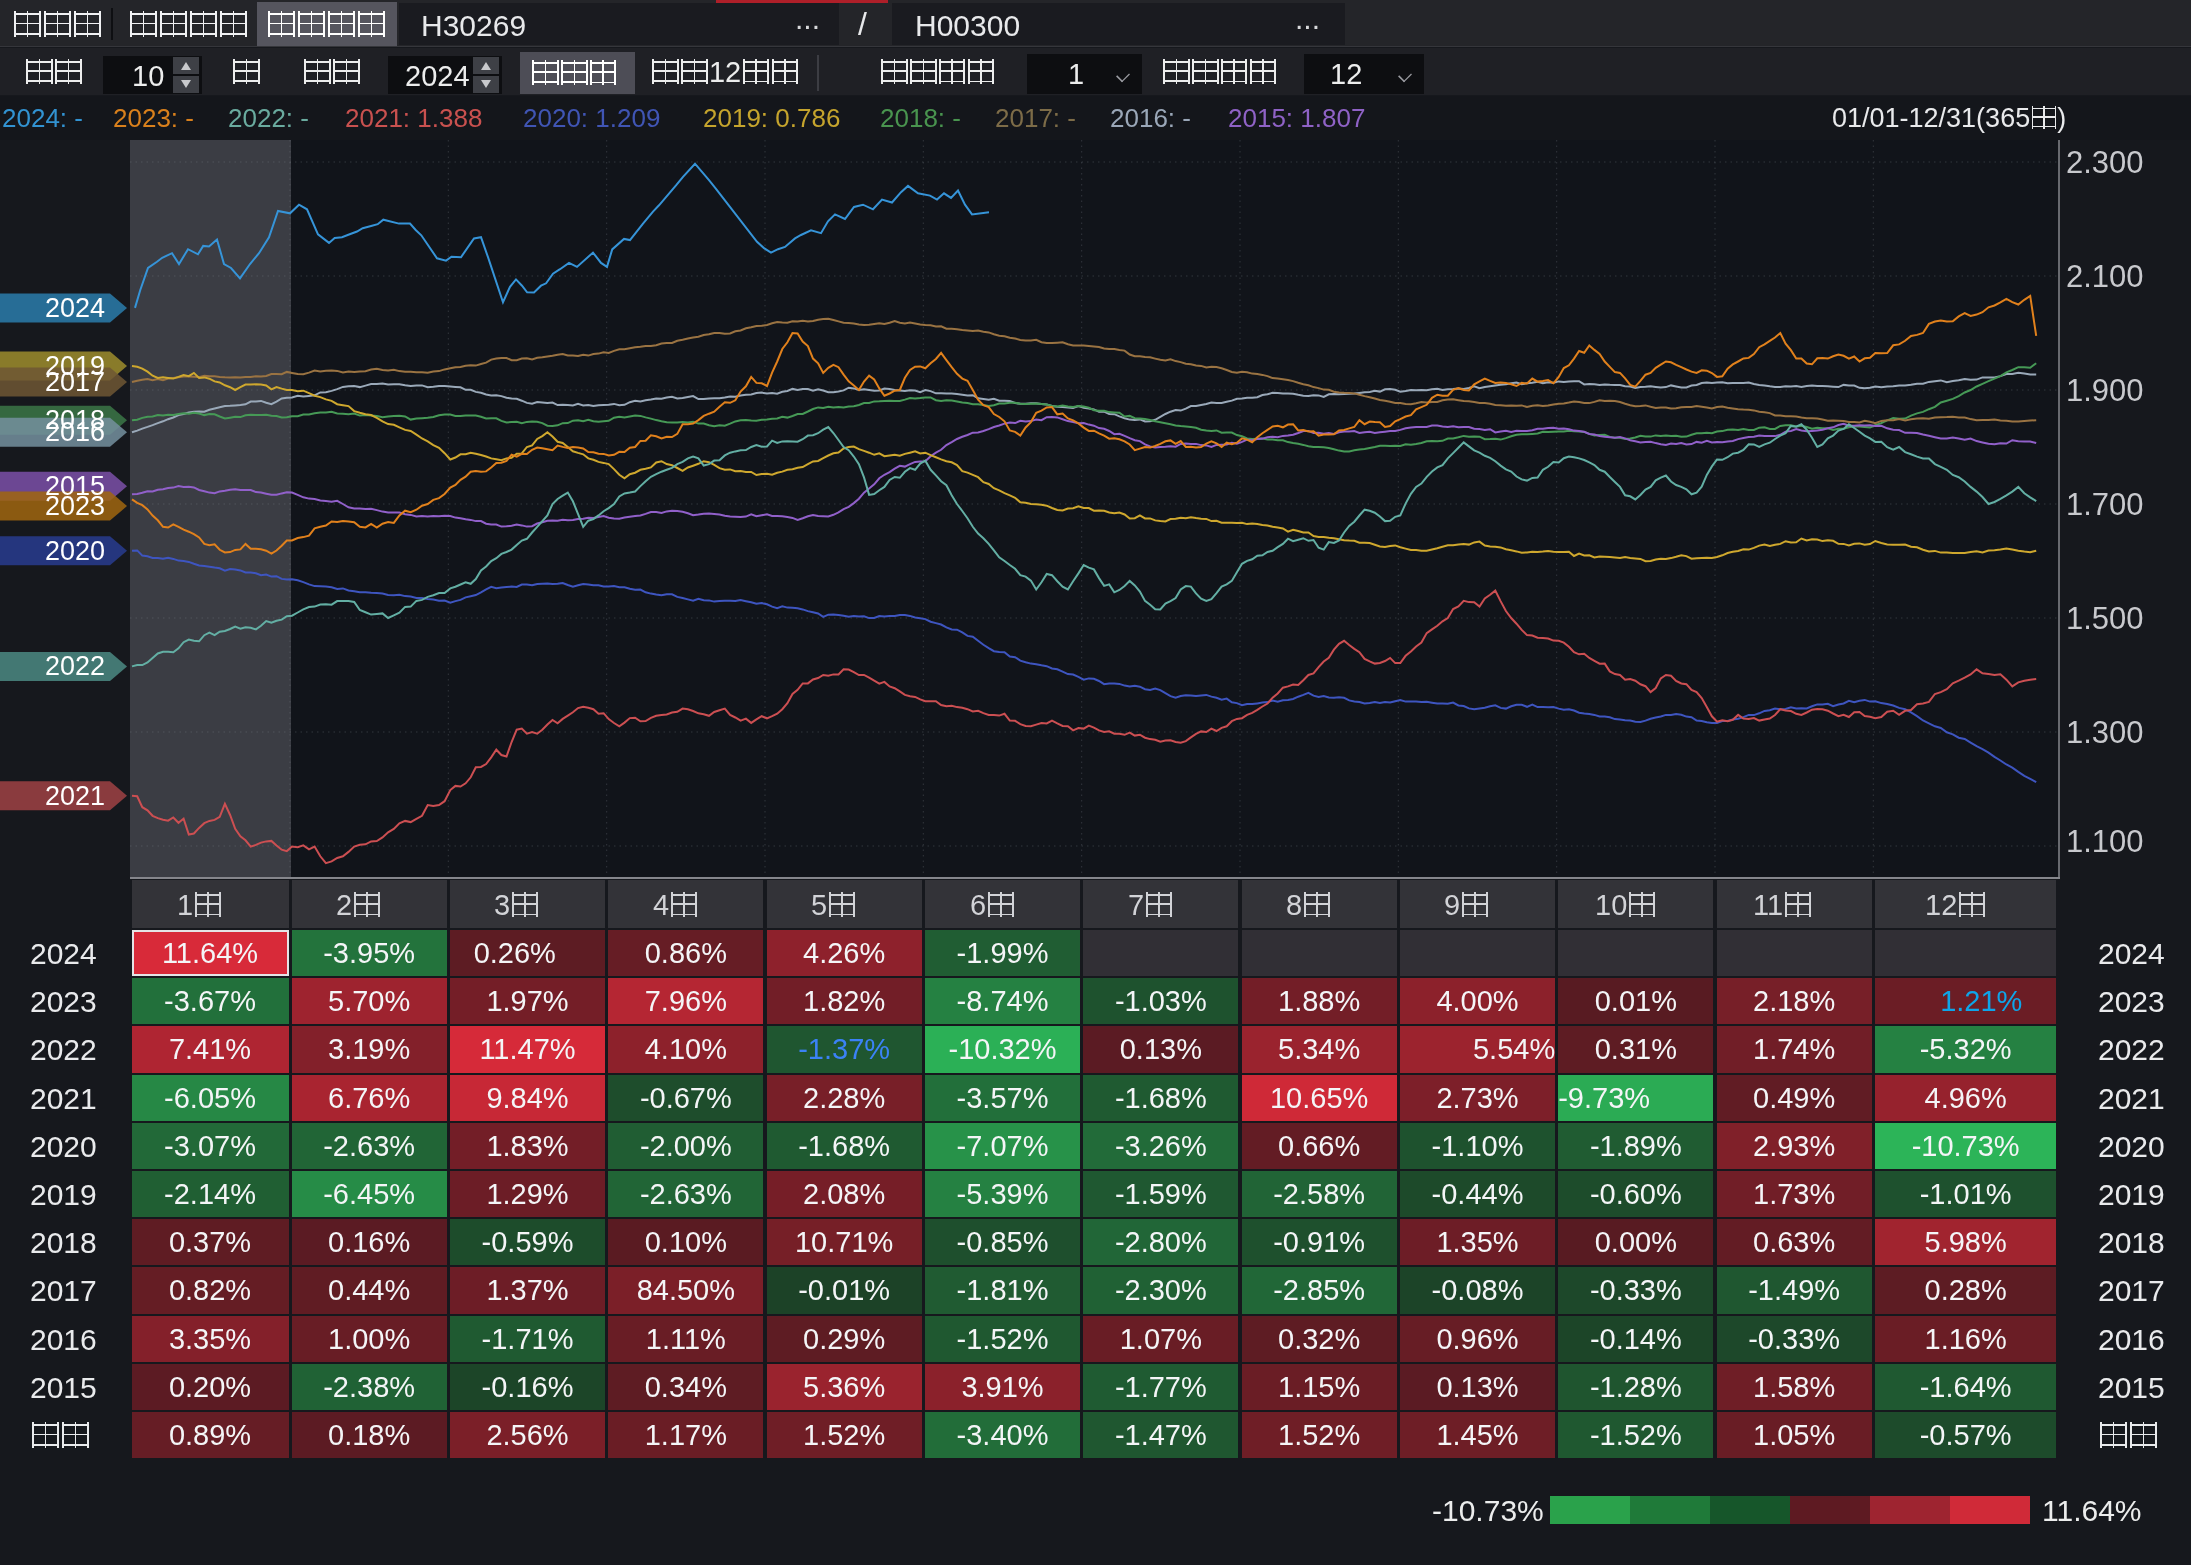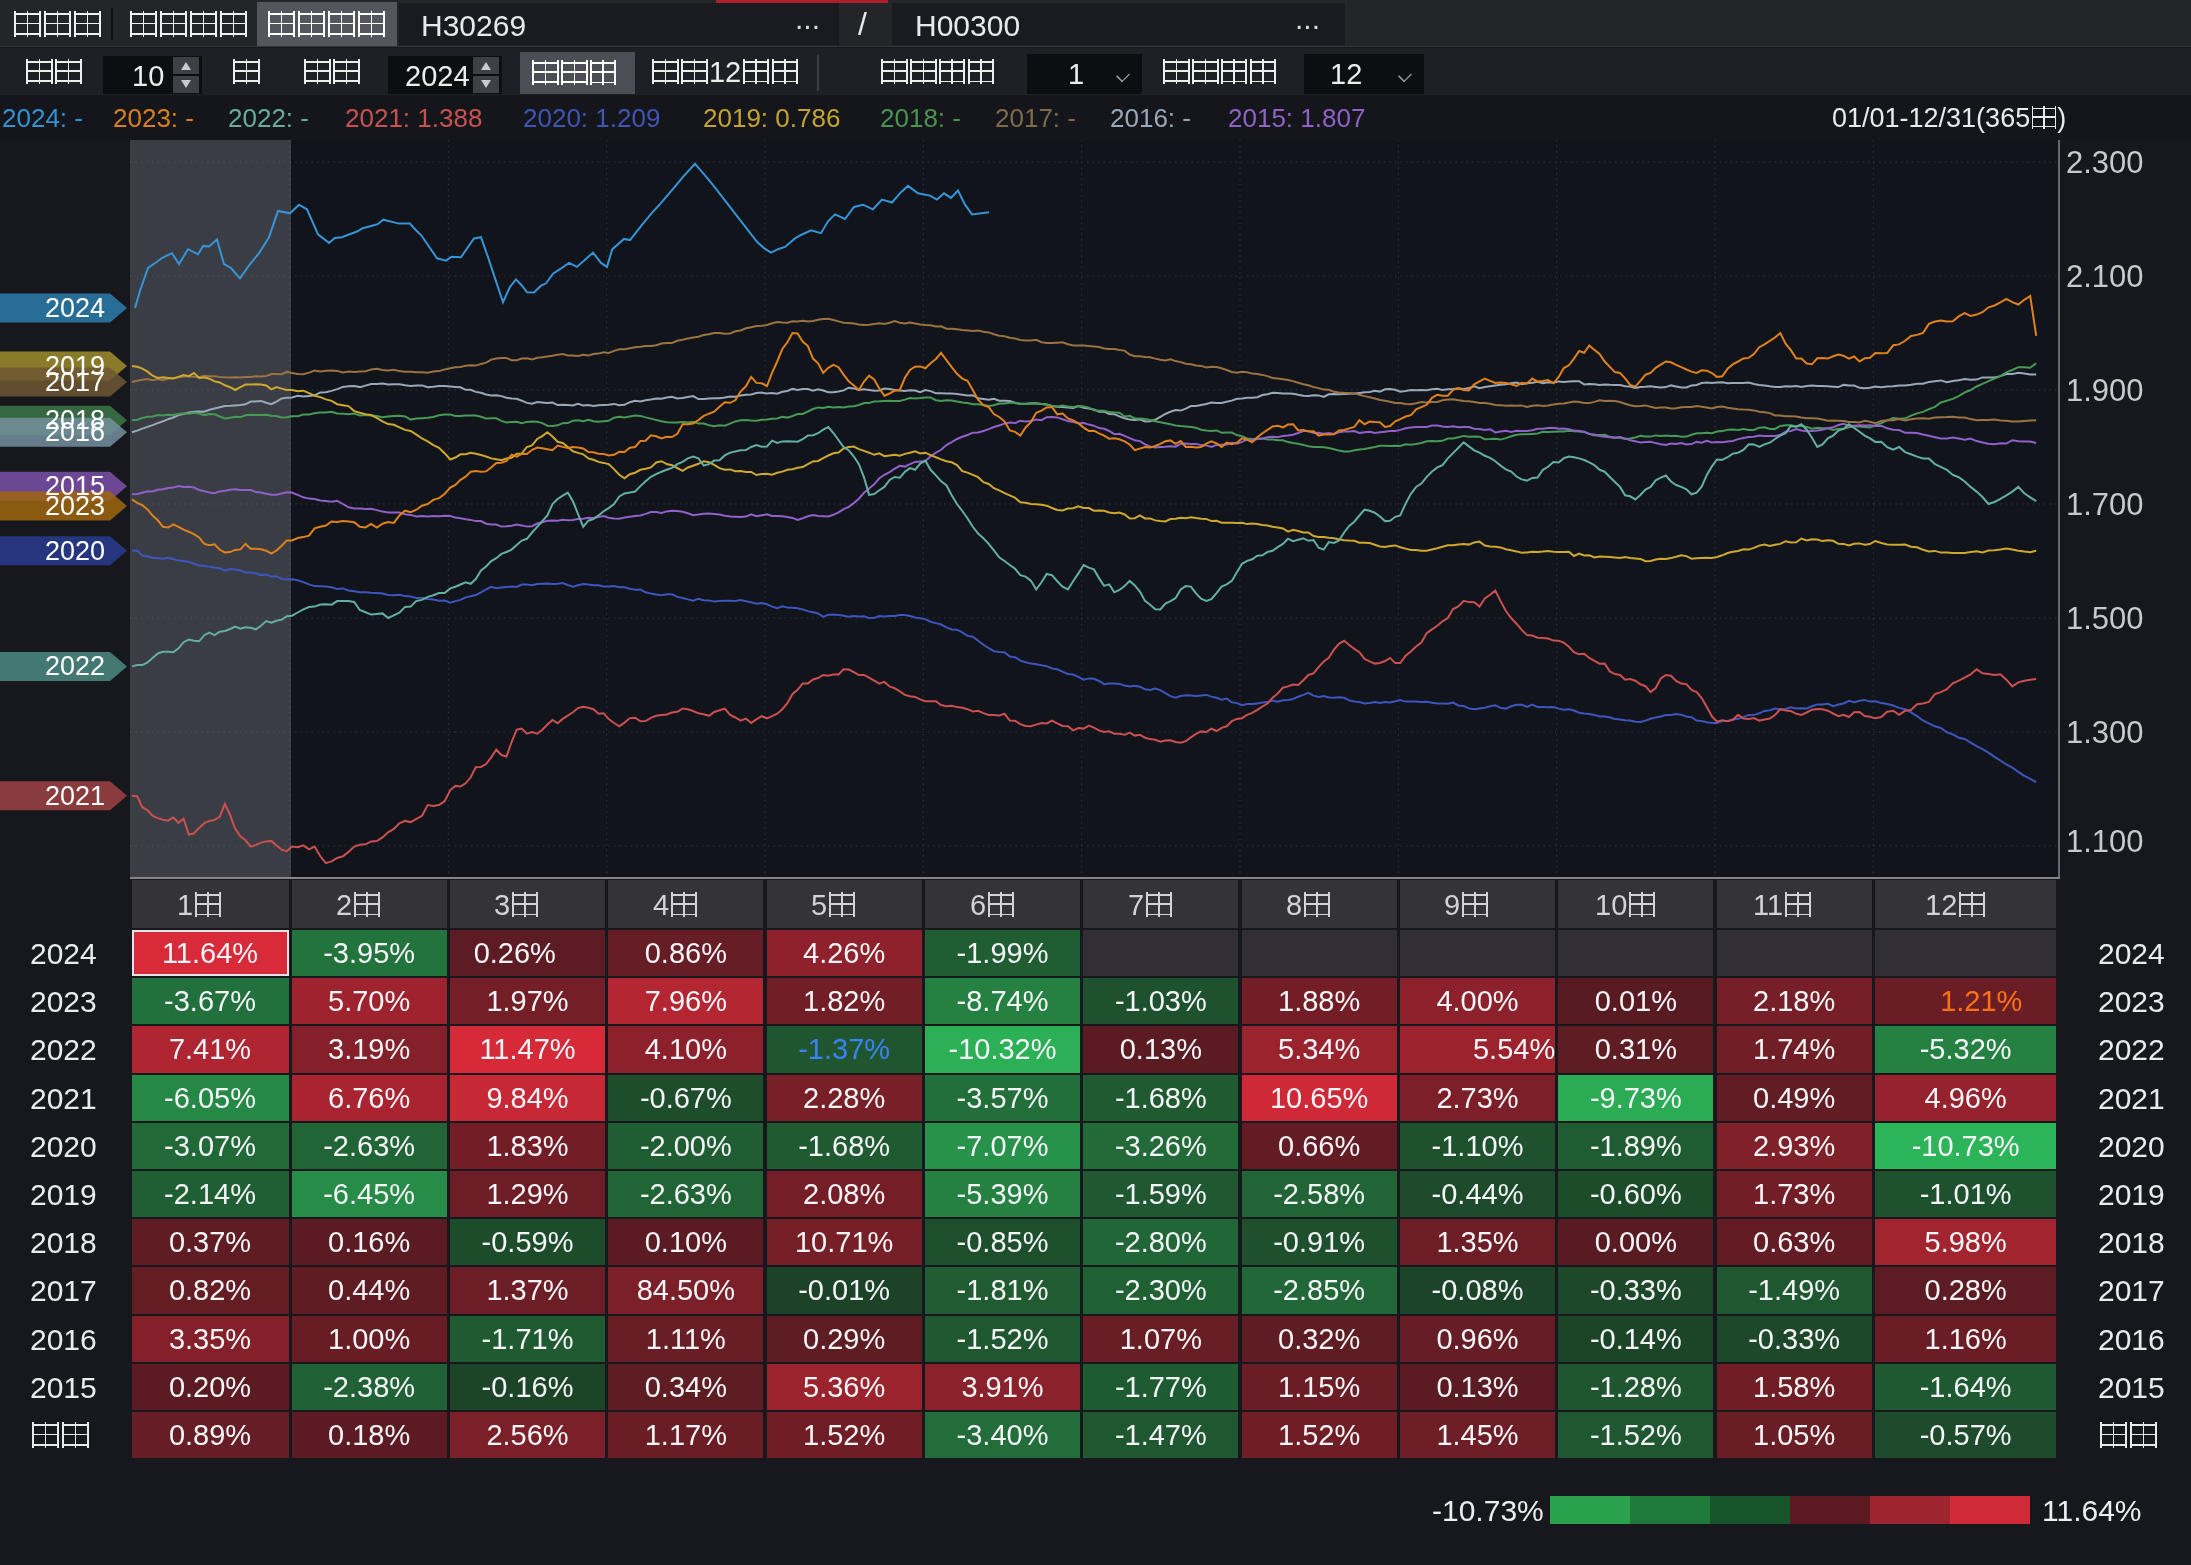--- a/index.html
+++ b/index.html
@@ -186,21 +186,21 @@
 <div class="t" style="left:1083.2px;top:985px;width:155.3px;text-align:center;font-size:29px;color:#f4f5f7">-1.03%</div>
 <div class="abs" style="left:1241.5px;top:978.2px;width:155.3px;height:46.2px;background:#731e27"></div>
 <div class="t" style="left:1241.5px;top:985px;width:155.3px;text-align:center;font-size:29px;color:#f4f5f7">1.88%</div>
 <div class="abs" style="left:1399.8px;top:978.2px;width:155.4px;height:46.2px;background:#8c212b"></div>
 <div class="t" style="left:1399.8px;top:985px;width:155.4px;text-align:center;font-size:29px;color:#f4f5f7">4.00%</div>
 <div class="abs" style="left:1558.2px;top:978.2px;width:155.3px;height:46.2px;background:#581b22"></div>
 <div class="t" style="left:1558.2px;top:985px;width:155.3px;text-align:center;font-size:29px;color:#f4f5f7">0.01%</div>
 <div class="abs" style="left:1716.5px;top:978.2px;width:155.3px;height:46.2px;background:#771f28"></div>
 <div class="t" style="left:1716.5px;top:985px;width:155.3px;text-align:center;font-size:29px;color:#f4f5f7">2.18%</div>
 <div class="abs" style="left:1874.8px;top:978.2px;width:181.7px;height:46.2px;background:#6b1d25"></div>
-<div class="t" style="left:1874.8px;top:985px;width:213px;text-align:center;font-size:29px;color:#f97316">1.21%</div>
+<div class="t" style="left:1874.8px;top:985px;width:213px;text-align:center;font-size:29px;color:#0ea5e9">1.21%</div>
 <div class="t" style="left:30px;top:1033px;font-size:30px;color:#e9eaec">2022</div>
 <div class="t" style="left:2098px;top:1033px;font-size:30px;color:#e9eaec">2022</div>
 <div class="abs" style="left:131.5px;top:1026.4px;width:157.0px;height:46.2px;background:#af2532"></div>
 <div class="t" style="left:131.5px;top:1033px;width:157.0px;text-align:center;font-size:29px;color:#f4f5f7">7.41%</div>
 <div class="abs" style="left:291.5px;top:1026.4px;width:155.3px;height:46.2px;background:#83202a"></div>
 <div class="t" style="left:291.5px;top:1033px;width:155.3px;text-align:center;font-size:29px;color:#f4f5f7">3.19%</div>
 <div class="abs" style="left:449.8px;top:1026.4px;width:155.4px;height:46.2px;background:#d62a39"></div>
 <div class="t" style="left:449.8px;top:1033px;width:155.4px;text-align:center;font-size:29px;color:#f4f5f7">11.47%</div>
 <div class="abs" style="left:608.2px;top:1026.4px;width:155.3px;height:46.2px;background:#8d212b"></div>
 <div class="t" style="left:608.2px;top:1033px;width:155.3px;text-align:center;font-size:29px;color:#f4f5f7">4.10%</div>
@@ -234,21 +234,21 @@
 <div class="t" style="left:766.5px;top:1082px;width:155.3px;text-align:center;font-size:29px;color:#f4f5f7">2.28%</div>
 <div class="abs" style="left:924.8px;top:1074.6px;width:155.4px;height:46.2px;background:#226f3a"></div>
 <div class="t" style="left:924.8px;top:1082px;width:155.4px;text-align:center;font-size:29px;color:#f4f5f7">-3.57%</div>
 <div class="abs" style="left:1083.2px;top:1074.6px;width:155.3px;height:46.2px;background:#1f5a31"></div>
 <div class="t" style="left:1083.2px;top:1082px;width:155.3px;text-align:center;font-size:29px;color:#f4f5f7">-1.68%</div>
 <div class="abs" style="left:1241.5px;top:1074.6px;width:155.3px;height:46.2px;background:#cf2937"></div>
 <div class="t" style="left:1241.5px;top:1082px;width:155.3px;text-align:center;font-size:29px;color:#f4f5f7">10.65%</div>
 <div class="abs" style="left:1399.8px;top:1074.6px;width:155.4px;height:46.2px;background:#7d1f29"></div>
 <div class="t" style="left:1399.8px;top:1082px;width:155.4px;text-align:center;font-size:29px;color:#f4f5f7">2.73%</div>
 <div class="abs" style="left:1558.2px;top:1074.6px;width:155.3px;height:46.2px;background:#2bab54"></div>
-<div class="t" style="left:1558.2px;top:1082px;width:155.3px;text-align:center;font-size:29px;color:#f4f5f7">-9.73%</div>
+<div class="t" style="left:1558.2px;top:1082px;width:155.3px;text-align:left;font-size:29px;color:#f4f5f7">-9.73%</div>
 <div class="abs" style="left:1716.5px;top:1074.6px;width:155.3px;height:46.2px;background:#611c24"></div>
 <div class="t" style="left:1716.5px;top:1082px;width:155.3px;text-align:center;font-size:29px;color:#f4f5f7">0.49%</div>
 <div class="abs" style="left:1874.8px;top:1074.6px;width:181.7px;height:46.2px;background:#96222d"></div>
 <div class="t" style="left:1874.8px;top:1082px;width:181.7px;text-align:center;font-size:29px;color:#f4f5f7">4.96%</div>
 <div class="t" style="left:30px;top:1130px;font-size:30px;color:#e9eaec">2020</div>
 <div class="t" style="left:2098px;top:1130px;font-size:30px;color:#e9eaec">2020</div>
 <div class="abs" style="left:131.5px;top:1122.8px;width:157.0px;height:46.2px;background:#226938"></div>
 <div class="t" style="left:131.5px;top:1130px;width:157.0px;text-align:center;font-size:29px;color:#f4f5f7">-3.07%</div>
 <div class="abs" style="left:291.5px;top:1122.8px;width:155.3px;height:46.2px;background:#216536"></div>
 <div class="t" style="left:291.5px;top:1130px;width:155.3px;text-align:center;font-size:29px;color:#f4f5f7">-2.63%</div>

